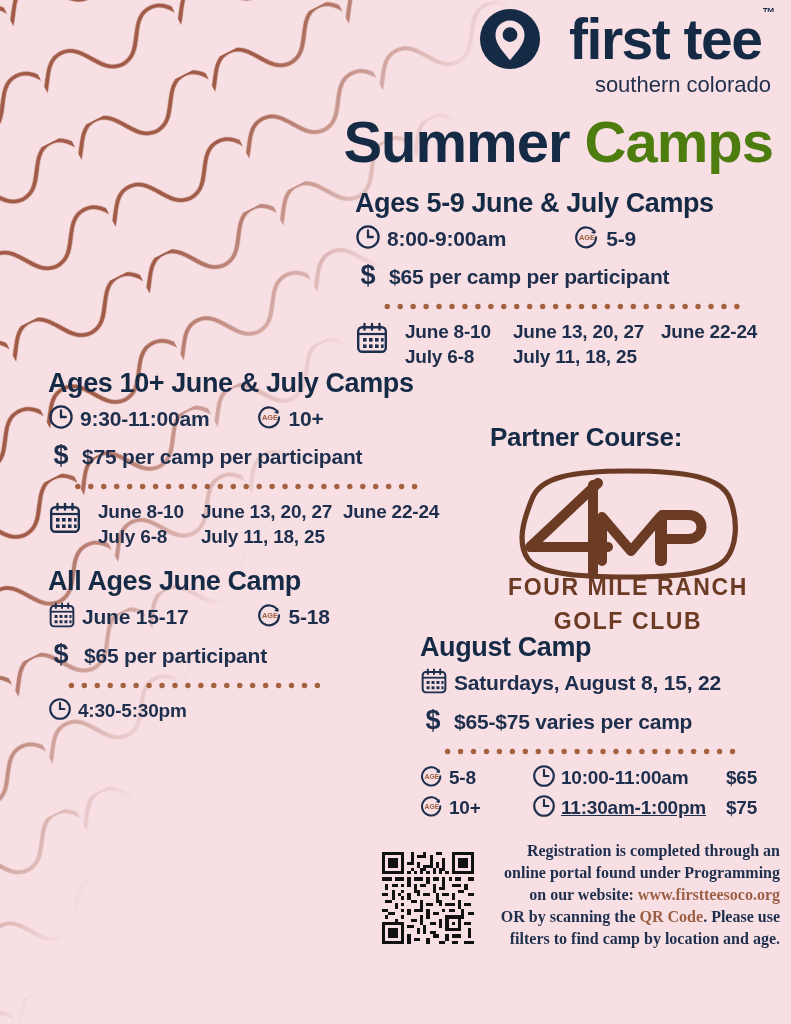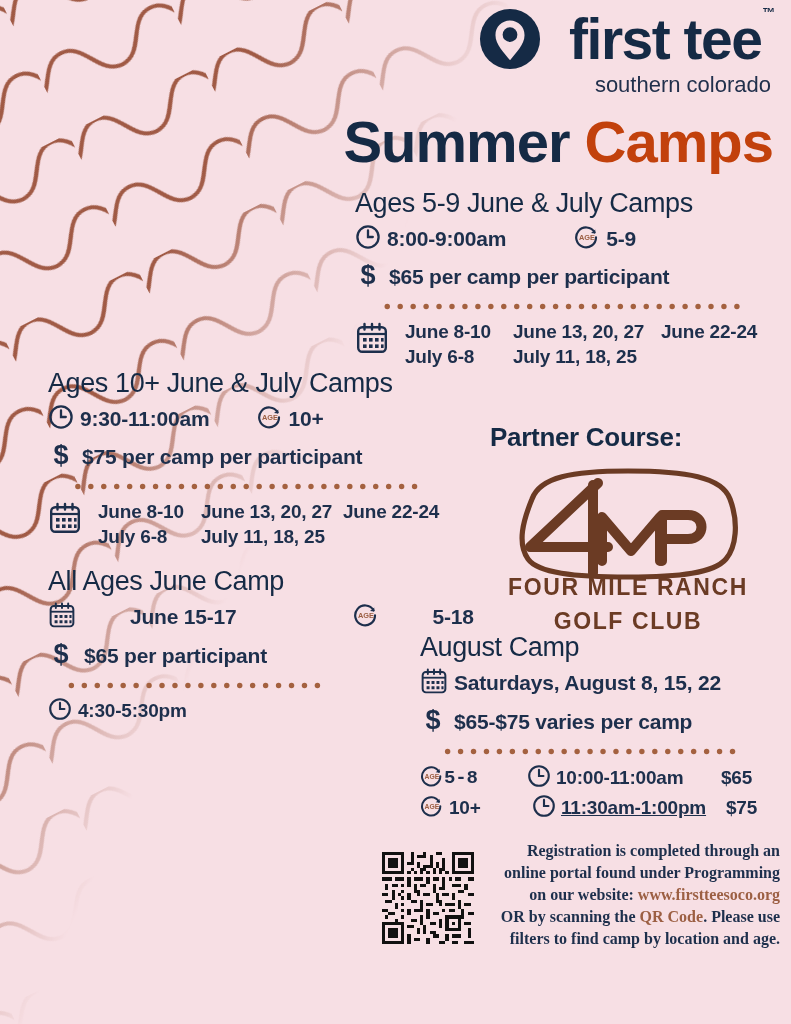--- a/index.html
+++ b/index.html
@@ -45,26 +45,26 @@
     padding-right:2px;
   }
 
   
   .main-title {
     position:absolute; right:18px; top:112px;
     font-size:58px; font-weight:bold; letter-spacing:-1px;
     line-height:1.05; white-space:nowrap;
   }
   .t-navy { color:#152a45; }
-  .t-brown { color:#c2410c; }
+  .t-brown { color:#4d7c0f; }
 
   
   .sect { position:absolute; }
   .sect-head {
-    font-size:27px; font-weight:normal; color:#152a45;
+    font-size:27px; font-weight:bold; color:#152a45;
     letter-spacing:-0.4px; white-space:nowrap; line-height:1.15;
   }
   .row { display:flex; align-items:center; white-space:nowrap; }
   .ico { flex:0 0 auto; display:inline-block; }
   .txt {
     font-size:21px; font-weight:bold; color:#1d2f4c;
     letter-spacing:-0.2px; white-space:nowrap;
   }
   .txt.small { font-size:19px; }
   .dots { height:7px; display:block; }
@@ -334,21 +334,21 @@
         </span>
         <span class="datecol">
           <span class="txt small">June 22-24</span>
         </span>
       </div>
     </div>
 
     <div class="sect" style="left:48px; top:566px; width:360px;">
       <div class="sect-head">All Ages June Camp</div>
 
-      <div class="row" style="margin-top:4px;gap:48px;">
+      <div class="row" style="margin-top:4px;">
         <span class="ico">
           <svg width="28" height="28" viewBox="0 0 34 34">
             <rect x="3.2" y="6.2" width="27.6" height="24.6" rx="4" fill="none" stroke="#1d2f4c" stroke-width="2.4"></rect>
             <path d="M9.5 3 V8.5 M17 3 V8.5 M24.5 3 V8.5" stroke="#1d2f4c" stroke-width="2.4" stroke-linecap="round"></path>
             <path d="M3.2 13 H30.8" stroke="#1d2f4c" stroke-width="2.2"></path>
             <g fill="#1d2f4c">
                 <rect x="8" y="17" width="3.6" height="3.6"></rect>
                 <rect x="14" y="17" width="3.6" height="3.6"></rect>
                 <rect x="20" y="17" width="3.6" height="3.6"></rect>
                 <rect x="26" y="17" width="2.6" height="3.6"></rect>
@@ -478,21 +478,21 @@
       </svg>
 
       <div class="row" style="margin-top:9px;">
         <span class="ico">
           <svg width="24" height="24" viewBox="0 0 26 26">
             <path d="M20.6 8.3 A9.9 9.9 0 1 0 22 13.4" fill="none" stroke="#1d2f4c" stroke-width="2.2" stroke-linecap="round"></path>
             <path d="M21.3 5.4 L21.1 9.6 L17 8.9 Z" fill="#1d2f4c"></path>
             <text x="13" y="16.2" text-anchor="middle" font-family="Liberation Sans, sans-serif" font-size="7.4" font-weight="bold" fill="#9c5f43">AGE</text>
           </svg>
         </span>
-        <span class="txt small" style="width:83px;font-family:Liberation Mono, monospace;">5-8</span>
+        <span class="txt small" style="margin-left:5px; width:83px;">5-8</span>
         <span class="ico">
           <svg width="24" height="24" viewBox="0 0 26 26">
               <circle cx="13" cy="13" r="10.6" fill="none" stroke="#1d2f4c" stroke-width="2.3"></circle>
               <path d="M13 6.4 V13 H17.8" fill="none" stroke="#1d2f4c" stroke-width="2.3" stroke-linecap="round"></path>
             </svg>
         </span>
         <span class="txt small" style="margin-left:5px; width:165px;">10:00-11:00am</span>
         <span class="txt small">$65</span>
       </div>
 

